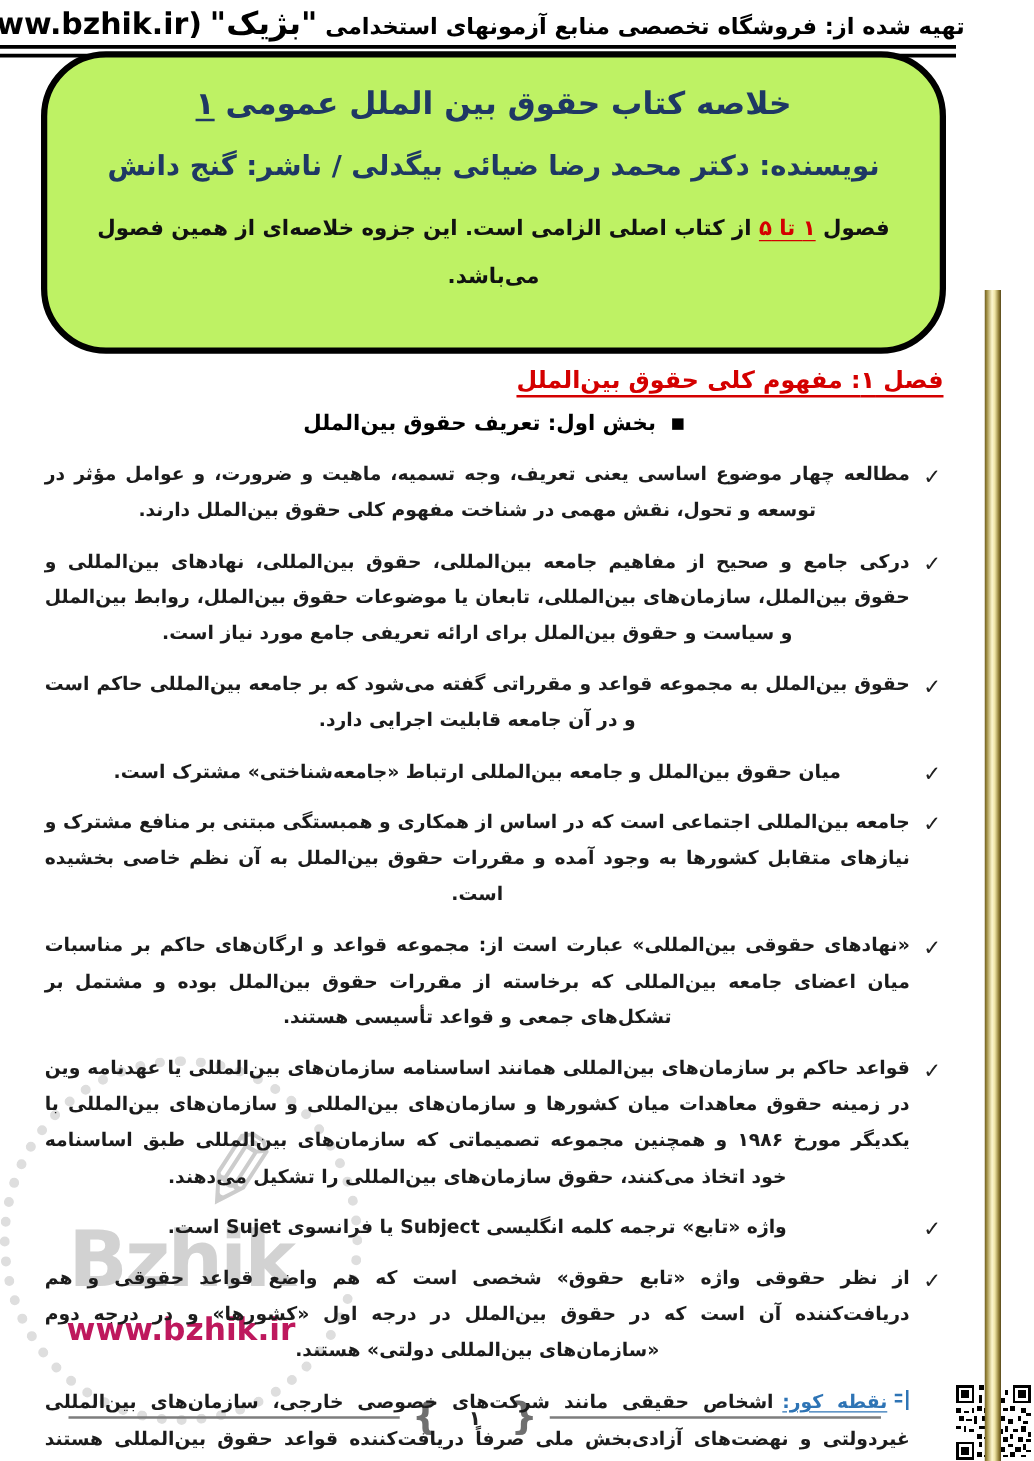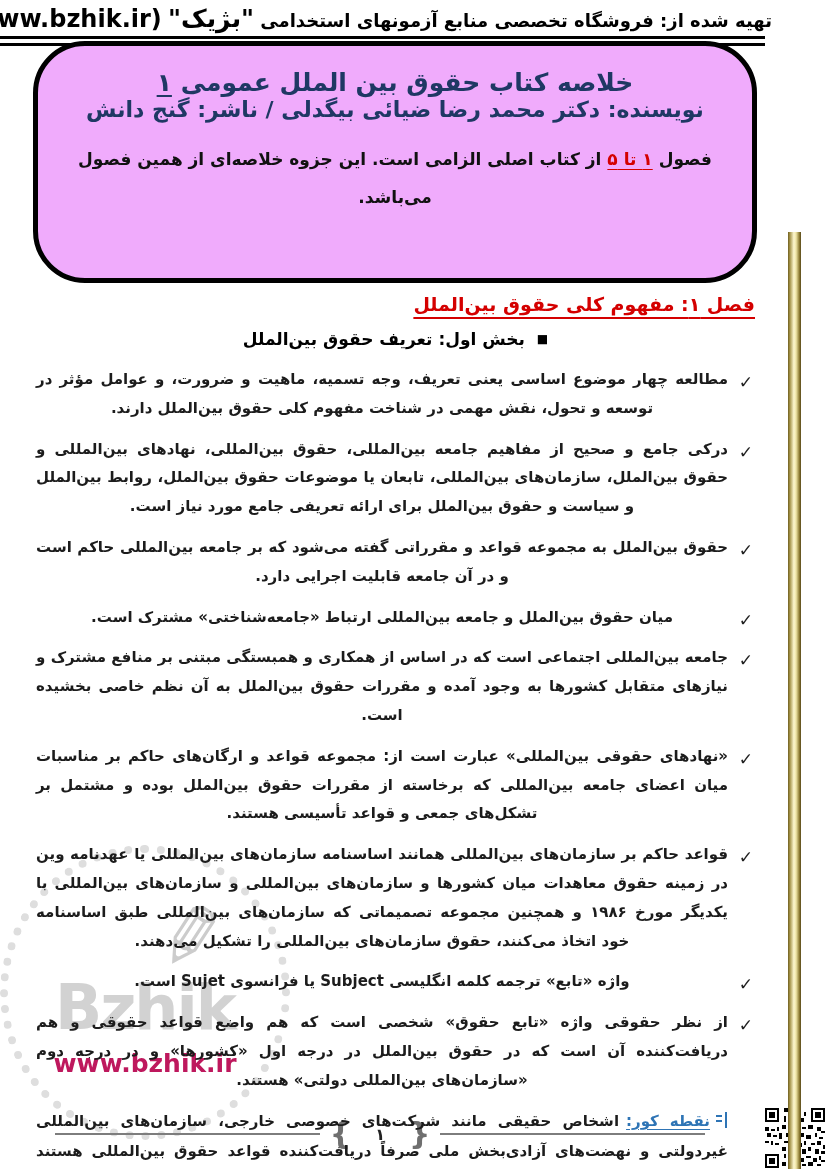--- a/index.html
+++ b/index.html
@@ -17,26 +17,26 @@
   }
   .header .brand{font-size:25px;letter-spacing:-1px;}
   .header .url{font-size:24px;}
   .topline{
     position:absolute;top:36px;left:0;right:62px;height:4px;
     border-top:3px solid #000;border-bottom:3px solid #000;
   }
   
   .title-box{
     position:absolute;top:41px;left:33px;right:70px;height:232px;
-    border:5px solid #000;border-radius:52px;background:#f0abfc;
+    border:5px solid #000;border-radius:52px;background:#bef264;
     text-align:center;font-weight:bold;z-index:2;
   }
   .box-title1{font-size:25px;color:#1f3864;margin-top:22px;}
   .box-title1 .num{text-decoration:underline;text-underline-offset:4px;}
-  .box-title2{font-size:22px;color:#1f3864;}
+  .box-title2{font-size:22px;color:#1f3864;margin-top:24px;}
   .box-notice{font-size:17px;color:#111;margin-top:18px;line-height:2.25;padding:0 26px;}
   .red{color:#d40000;}
   .red-u{color:#d40000;text-decoration:underline;text-underline-offset:4px;}
   
   .gold-bar{
     position:absolute;top:232px;bottom:0;right:26px;width:13px;z-index:6;
     background:linear-gradient(90deg,#6d5d23 0%,#9c8a3e 12%,#fdf7cf 45%,#efe5a6 62%,#8a7830 88%,#57481c 100%);
   }
   
   .content{

